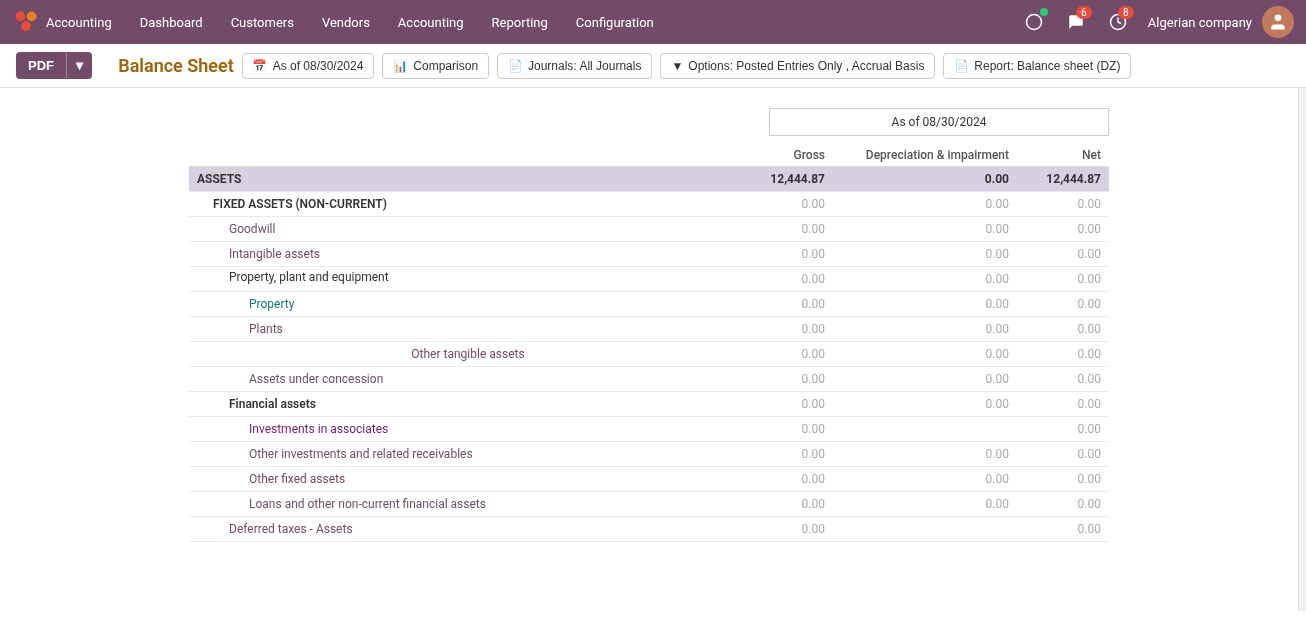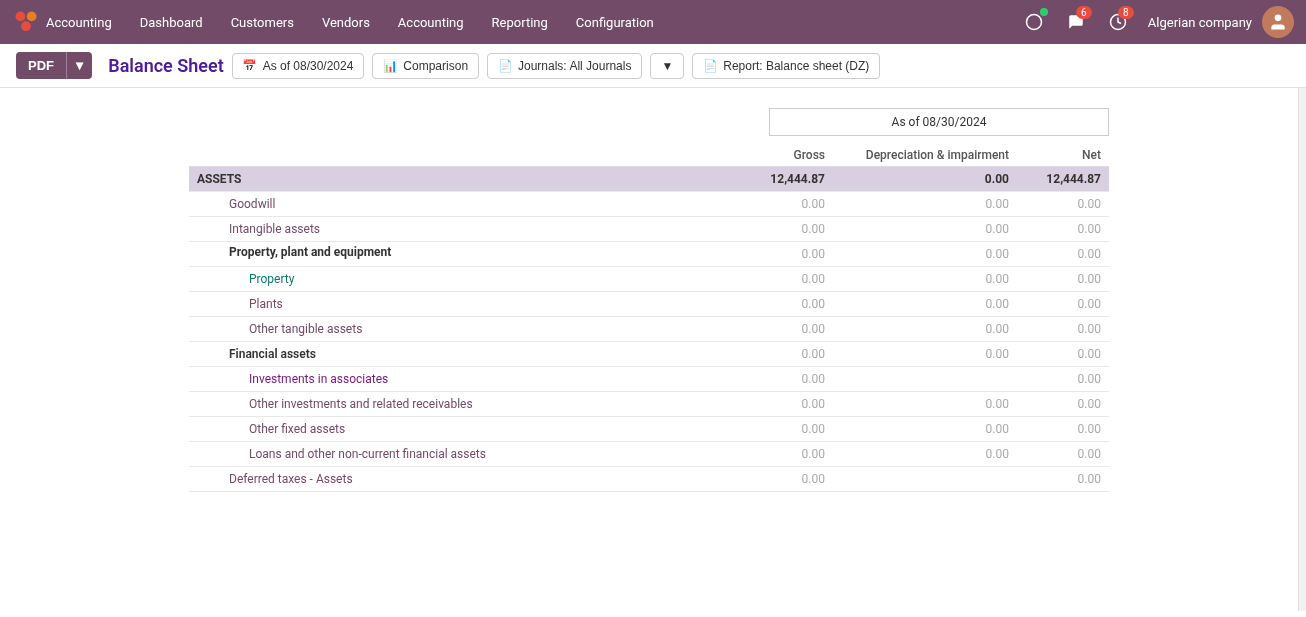--- a/index.html
+++ b/index.html
@@ -37,21 +37,21 @@
     }
     .pdf-group { display: flex; align-items: center; }
     .pdf-btn {
       background: #714B67; color: #fff; border: none; padding: 6px 12px;
       border-radius: 4px 0 0 4px; font-size: 13px; font-weight: 600; cursor: pointer;
     }
     .pdf-dropdown {
       background: #714B67; color: #fff; border: none; padding: 6px 6px;
       border-radius: 0 4px 4px 0; cursor: pointer; border-left: 1px solid rgba(255,255,255,0.3);
     }
-    .page-title { font-size: 18px; font-weight: 600; color: #4c1d95; margin-left: 8px; }
+    .page-title { font-size: 18px; font-weight: 600; color: #a16207; margin-left: 18px; }
     .toolbar-btn {
       display: flex; align-items: center; gap: 5px; padding: 5px 10px;
       border: 1px solid #ccc; border-radius: 4px; background: #fff; cursor: pointer;
       font-size: 12px; color: #333; white-space: nowrap;
     }
 
     
     .main { display: flex; height: calc(617px - 44px - 50px); overflow: hidden; }
     .content { flex: 1; overflow-y: scroll; padding: 0; }
 
@@ -142,20 +142,21 @@
   <button class="toolbar-btn">
     <span>📊</span>
     <span>Comparison</span>
   </button>
   <button class="toolbar-btn">
     <span>📄</span>
     <span>Journals: All Journals</span>
   </button>
   <button class="toolbar-btn">
     <span>▼</span>
+    <span>Options: Posted Entries Only , Accrual Basis</span>
   </button>
   <button class="toolbar-btn">
     <span>📄</span>
     <span>Report: Balance sheet (DZ)</span>
   </button>
 </div>
 
 <div class="main">
   <div class="content">
     <div class="report-container">
@@ -174,51 +175,63 @@
           </tr>
         </thead>
         <tbody id="report-tbody">
         <tr style="background: rgb(216, 207, 224);">
               <td style="padding-left: 8px; font-size: 12px; border-bottom: 1px solid rgb(232, 232, 232); padding-top: 5px; padding-bottom: 5px; font-weight: 700; color: rgb(51, 51, 51);">ASSETS</td>
               <td style="text-align: right; font-size: 12px; border-bottom: 1px solid rgb(232, 232, 232); padding-top: 5px; padding-bottom: 5px; padding-right: 8px; font-weight: 700; color: rgb(51, 51, 51);">12,444.87</td>
               <td style="text-align: right; font-size: 12px; border-bottom: 1px solid rgb(232, 232, 232); padding-top: 5px; padding-bottom: 5px; padding-right: 8px; font-weight: 700; color: rgb(51, 51, 51);">0.00</td>
               <td style="text-align: right; font-size: 12px; border-bottom: 1px solid rgb(232, 232, 232); padding-top: 5px; padding-bottom: 5px; padding-right: 8px; font-weight: 700; color: rgb(51, 51, 51);">12,444.87</td>
             </tr>
             <tr>
+              <td style="padding-left: 24px; font-size: 12px; border-bottom: 1px solid rgb(232, 232, 232); padding-top: 5px; padding-bottom: 5px; font-weight: 600;">FIXED ASSETS (NON-CURRENT)</td>
+              <td style="text-align: right; font-size: 12px; border-bottom: 1px solid rgb(232, 232, 232); padding-top: 5px; padding-bottom: 5px; padding-right: 8px; color: rgb(170, 170, 170);">0.00</td>
+              <td style="text-align: right; font-size: 12px; border-bottom: 1px solid rgb(232, 232, 232); padding-top: 5px; padding-bottom: 5px; padding-right: 8px; color: rgb(170, 170, 170);">0.00</td>
+              <td style="text-align: right; font-size: 12px; border-bottom: 1px solid rgb(232, 232, 232); padding-top: 5px; padding-bottom: 5px; padding-right: 8px; color: rgb(170, 170, 170);">0.00</td>
+            </tr>
+            <tr>
               <td style="padding-left: 40px; font-size: 12px; border-bottom: 1px solid rgb(232, 232, 232); padding-top: 5px; padding-bottom: 5px; color: rgb(113, 75, 103); cursor: pointer;">Goodwill</td>
               <td style="text-align: right; font-size: 12px; border-bottom: 1px solid rgb(232, 232, 232); padding-top: 5px; padding-bottom: 5px; padding-right: 8px; color: rgb(170, 170, 170);">0.00</td>
               <td style="text-align: right; font-size: 12px; border-bottom: 1px solid rgb(232, 232, 232); padding-top: 5px; padding-bottom: 5px; padding-right: 8px; color: rgb(170, 170, 170);">0.00</td>
               <td style="text-align: right; font-size: 12px; border-bottom: 1px solid rgb(232, 232, 232); padding-top: 5px; padding-bottom: 5px; padding-right: 8px; color: rgb(170, 170, 170);">0.00</td>
             </tr>
             <tr>
               <td style="padding-left: 40px; font-size: 12px; border-bottom: 1px solid rgb(232, 232, 232); padding-top: 5px; padding-bottom: 5px; color: rgb(113, 75, 103); cursor: pointer;">Intangible assets</td>
               <td style="text-align: right; font-size: 12px; border-bottom: 1px solid rgb(232, 232, 232); padding-top: 5px; padding-bottom: 5px; padding-right: 8px; color: rgb(170, 170, 170);">0.00</td>
               <td style="text-align: right; font-size: 12px; border-bottom: 1px solid rgb(232, 232, 232); padding-top: 5px; padding-bottom: 5px; padding-right: 8px; color: rgb(170, 170, 170);">0.00</td>
               <td style="text-align: right; font-size: 12px; border-bottom: 1px solid rgb(232, 232, 232); padding-top: 5px; padding-bottom: 5px; padding-right: 8px; color: rgb(170, 170, 170);">0.00</td>
             </tr>
             <tr>
-              <td style="padding-left: 40px; font-size: 12px; border-bottom: 1px solid rgb(232, 232, 232); padding-top: 0; padding-bottom: 5px; font-weight: 700;">Property, plant and equipment</td>
+              <td style="padding-left: 40px; font-size: 12px; border-bottom: 1px solid rgb(232, 232, 232); padding-top: 0; padding-bottom: 5px; font-weight: 400;">Property, plant and equipment</td>
               <td style="text-align: right; font-size: 12px; border-bottom: 1px solid rgb(232, 232, 232); padding-top: 5px; padding-bottom: 5px; padding-right: 8px; color: rgb(170, 170, 170);">0.00</td>
               <td style="text-align: right; font-size: 12px; border-bottom: 1px solid rgb(232, 232, 232); padding-top: 5px; padding-bottom: 5px; padding-right: 8px; color: rgb(170, 170, 170);">0.00</td>
               <td style="text-align: right; font-size: 12px; border-bottom: 1px solid rgb(232, 232, 232); padding-top: 5px; padding-bottom: 5px; padding-right: 8px; color: rgb(170, 170, 170);">0.00</td>
             </tr>
             <tr>
               <td style="padding-left: 60px; font-size: 12px; border-bottom: 1px solid rgb(232, 232, 232); padding-top: 5px; padding-bottom: 5px; color: #0f766e; cursor: pointer;">Property</td>
               <td style="text-align: right; font-size: 12px; border-bottom: 1px solid rgb(232, 232, 232); padding-top: 5px; padding-bottom: 5px; padding-right: 8px; color: rgb(170, 170, 170);">0.00</td>
               <td style="text-align: right; font-size: 12px; border-bottom: 1px solid rgb(232, 232, 232); padding-top: 5px; padding-bottom: 5px; padding-right: 8px; color: rgb(170, 170, 170);">0.00</td>
               <td style="text-align: right; font-size: 12px; border-bottom: 1px solid rgb(232, 232, 232); padding-top: 5px; padding-bottom: 5px; padding-right: 8px; color: rgb(170, 170, 170);">0.00</td>
             </tr>
             <tr>
               <td style="padding-left: 60px; font-size: 12px; border-bottom: 1px solid rgb(232, 232, 232); padding-top: 5px; padding-bottom: 5px; color: rgb(113, 75, 103); cursor: pointer;">Plants</td>
               <td style="text-align: right; font-size: 12px; border-bottom: 1px solid rgb(232, 232, 232); padding-top: 5px; padding-bottom: 5px; padding-right: 8px; color: rgb(170, 170, 170);">0.00</td>
               <td style="text-align: right; font-size: 12px; border-bottom: 1px solid rgb(232, 232, 232); padding-top: 5px; padding-bottom: 5px; padding-right: 8px; color: rgb(170, 170, 170);">0.00</td>
               <td style="text-align: right; font-size: 12px; border-bottom: 1px solid rgb(232, 232, 232); padding-top: 5px; padding-bottom: 5px; padding-right: 8px; color: rgb(170, 170, 170);">0.00</td>
             </tr>
             <tr>
-              <td style="padding-left: 60px; font-size: 12px; border-bottom: 1px solid rgb(232, 232, 232); padding-top: 5px; padding-bottom: 5px; color: rgb(113, 75, 103); cursor: pointer;">Other tangible assets</td>
+              <td style="padding-left: 60px; font-size: 12px; border-bottom: 1px solid rgb(232, 232, 232); padding-top: 5px; padding-bottom: 5px; color: rgb(113, 75, 103); cursor: pointer; text-align: center;">Other tangible assets</td>
+              <td style="text-align: right; font-size: 12px; border-bottom: 1px solid rgb(232, 232, 232); padding-top: 5px; padding-bottom: 5px; padding-right: 8px; color: rgb(170, 170, 170);">0.00</td>
+              <td style="text-align: right; font-size: 12px; border-bottom: 1px solid rgb(232, 232, 232); padding-top: 5px; padding-bottom: 5px; padding-right: 8px; color: rgb(170, 170, 170);">0.00</td>
+              <td style="text-align: right; font-size: 12px; border-bottom: 1px solid rgb(232, 232, 232); padding-top: 5px; padding-bottom: 5px; padding-right: 8px; color: rgb(170, 170, 170);">0.00</td>
+            </tr>
+            <tr>
+              <td style="padding-left: 60px; font-size: 12px; border-bottom: 1px solid rgb(232, 232, 232); padding-top: 5px; padding-bottom: 5px; color: rgb(113, 75, 103); cursor: pointer;">Assets under concession</td>
               <td style="text-align: right; font-size: 12px; border-bottom: 1px solid rgb(232, 232, 232); padding-top: 5px; padding-bottom: 5px; padding-right: 8px; color: rgb(170, 170, 170);">0.00</td>
               <td style="text-align: right; font-size: 12px; border-bottom: 1px solid rgb(232, 232, 232); padding-top: 5px; padding-bottom: 5px; padding-right: 8px; color: rgb(170, 170, 170);">0.00</td>
               <td style="text-align: right; font-size: 12px; border-bottom: 1px solid rgb(232, 232, 232); padding-top: 5px; padding-bottom: 5px; padding-right: 8px; color: rgb(170, 170, 170);">0.00</td>
             </tr>
             <tr>
               <td style="padding-left: 40px; font-size: 12px; border-bottom: 1px solid rgb(232, 232, 232); padding-top: 5px; padding-bottom: 5px; font-weight: 600;">Financial assets</td>
               <td style="text-align: right; font-size: 12px; border-bottom: 1px solid rgb(232, 232, 232); padding-top: 5px; padding-bottom: 5px; padding-right: 8px; color: rgb(170, 170, 170);">0.00</td>
               <td style="text-align: right; font-size: 12px; border-bottom: 1px solid rgb(232, 232, 232); padding-top: 5px; padding-bottom: 5px; padding-right: 8px; color: rgb(170, 170, 170);">0.00</td>
               <td style="text-align: right; font-size: 12px; border-bottom: 1px solid rgb(232, 232, 232); padding-top: 5px; padding-bottom: 5px; padding-right: 8px; color: rgb(170, 170, 170);">0.00</td>
             </tr>

